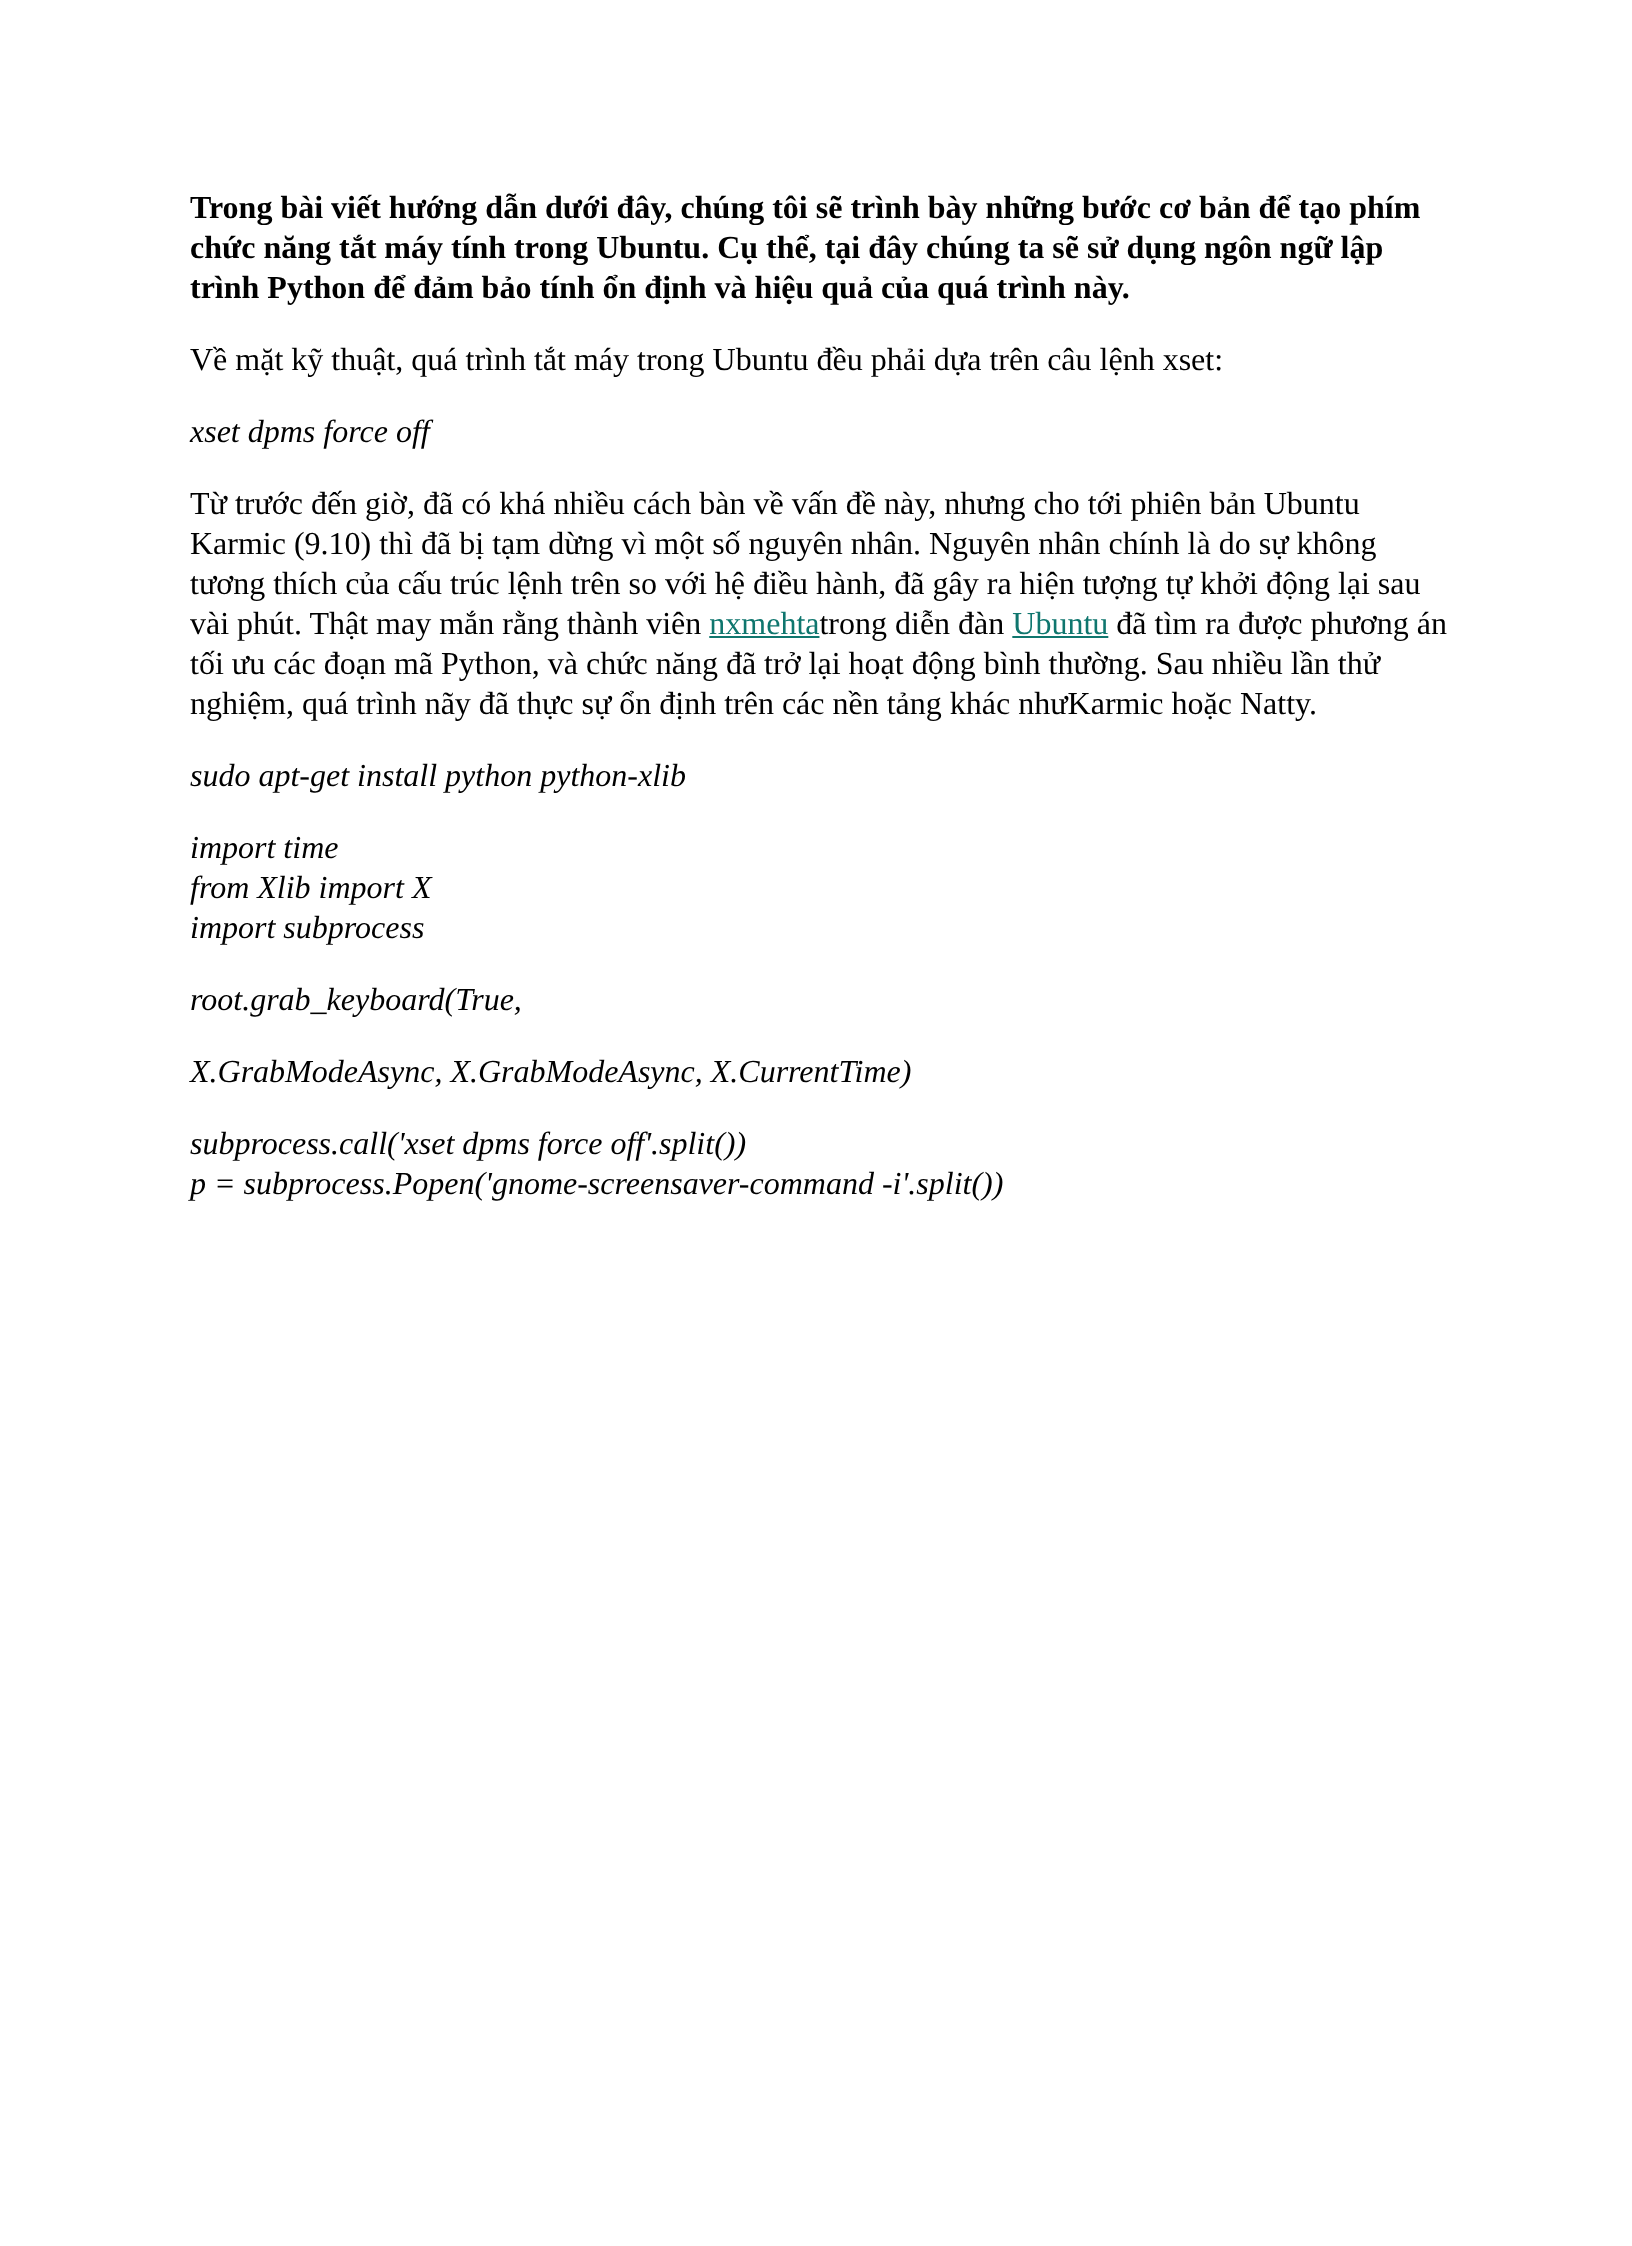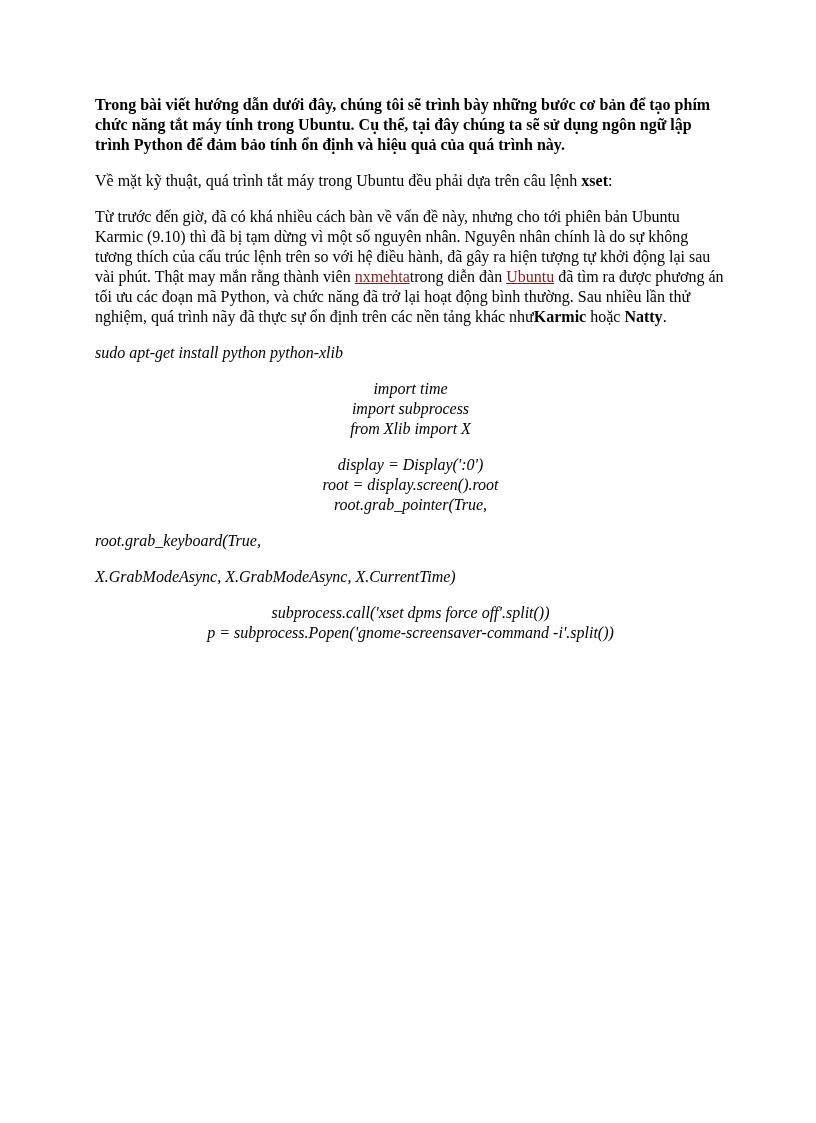--- a/index.html
+++ b/index.html
@@ -13,58 +13,54 @@
   .page {
     box-sizing: border-box;
     width: 816px; min-height: 1123px;
     padding: 95px 90px 0 95px;
     font-size: 16px;
     line-height: 1.25;
   }
   p { margin: 0 0 16px 0; }
   .bold { font-weight: bold; }
   .italic { font-style: italic; }
-  a { color: #7f1d1d; text-decoration: underline; }
-  .inline-bold { font-weight: bold; }
-  .code-block { margin: 0 0 16px 0; text-align: center; }
+  a { color: #0f766e; text-decoration: underline; }
+  .inline-bold { font-weight: normal; }
+  .code-block { margin: 0 0 16px 0; }
   .code-block div { font-style: italic; }
   .tight { margin-bottom: 16px; }
 </style>
 </head>
 <body>
 
 <div class="page">
 
   <p class="bold">Trong bài viết hướng dẫn dưới đây, chúng tôi sẽ trình bày những bước cơ bản để tạo phím chức năng tắt máy tính trong Ubuntu. Cụ thể, tại đây chúng ta sẽ sử dụng ngôn ngữ lập trình Python để đảm bảo tính ổn định và hiệu quả của quá trình này.</p>
 
   <p>
     <span>Về mặt kỹ thuật, quá trình tắt máy trong Ubuntu đều phải dựa trên câu lệnh </span><span class="inline-bold">xset</span><span>:</span>
   </p>
 
+  <p class="italic">xset dpms force off</p>
 
   <p>
     <span>Từ trước đến giờ, đã có khá nhiều cách bàn về vấn đề này, nhưng cho tới phiên bản Ubuntu Karmic (9.10) thì đã bị tạm dừng vì một số nguyên nhân. Nguyên nhân chính là do sự không tương thích của cấu trúc lệnh trên so với hệ điều hành, đã gây ra hiện tượng tự khởi động lại sau vài phút. Thật may mắn rằng thành viên </span><a href="#">nxmehta</a><span>trong diễn đàn </span><a href="#">Ubuntu</a><span> đã tìm ra được phương án tối ưu các đoạn mã Python, và chức năng đã trở lại hoạt động bình thường. Sau nhiều lần thử nghiệm, quá trình nãy đã thực sự ổn định trên các nền tảng khác như</span><span class="inline-bold">Karmic</span><span> hoặc </span><span class="inline-bold">Natty</span><span>.</span>
   </p>
 
 
   <p class="italic">sudo apt-get install python python-xlib</p>
 
 
 
   <div class="code-block">
     <div>import time</div>
+    <div>from Xlib import X</div>
     <div>import subprocess</div>
-    <div>from Xlib import X</div>
   </div>
 
-  <div class="code-block">
-    <div>display = Display(':0')</div>
-    <div>root = display.screen().root</div>
-    <div>root.grab_pointer(True,</div>
-  </div>
 
 
   <p class="italic tight">root.grab_keyboard(True,</p>
 
   <p class="italic tight">X.GrabModeAsync, X.GrabModeAsync, X.CurrentTime)</p>
 
   <div class="code-block">
     <div>subprocess.call('xset dpms force off'.split())</div>
     <div>p = subprocess.Popen('gnome-screensaver-command -i'.split())</div>
   </div>

